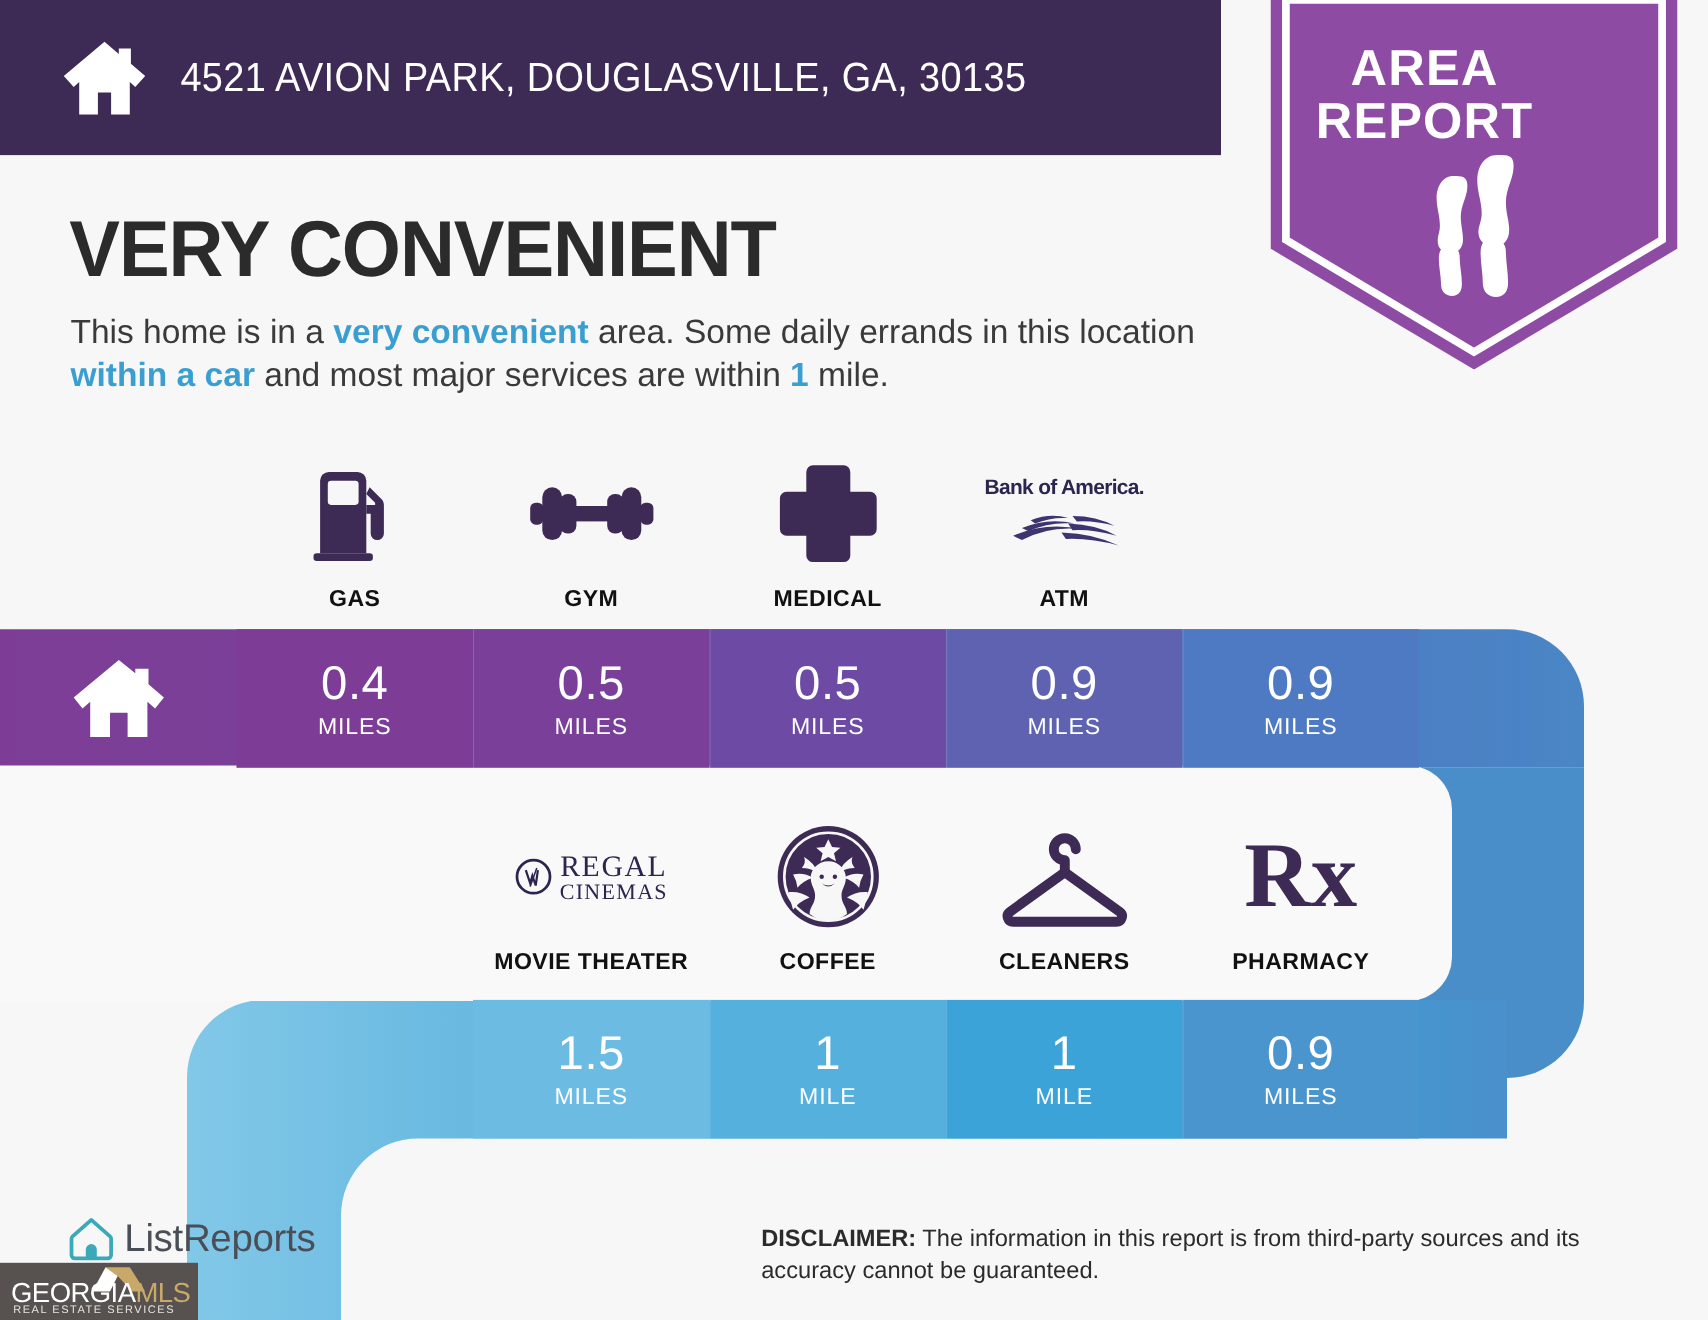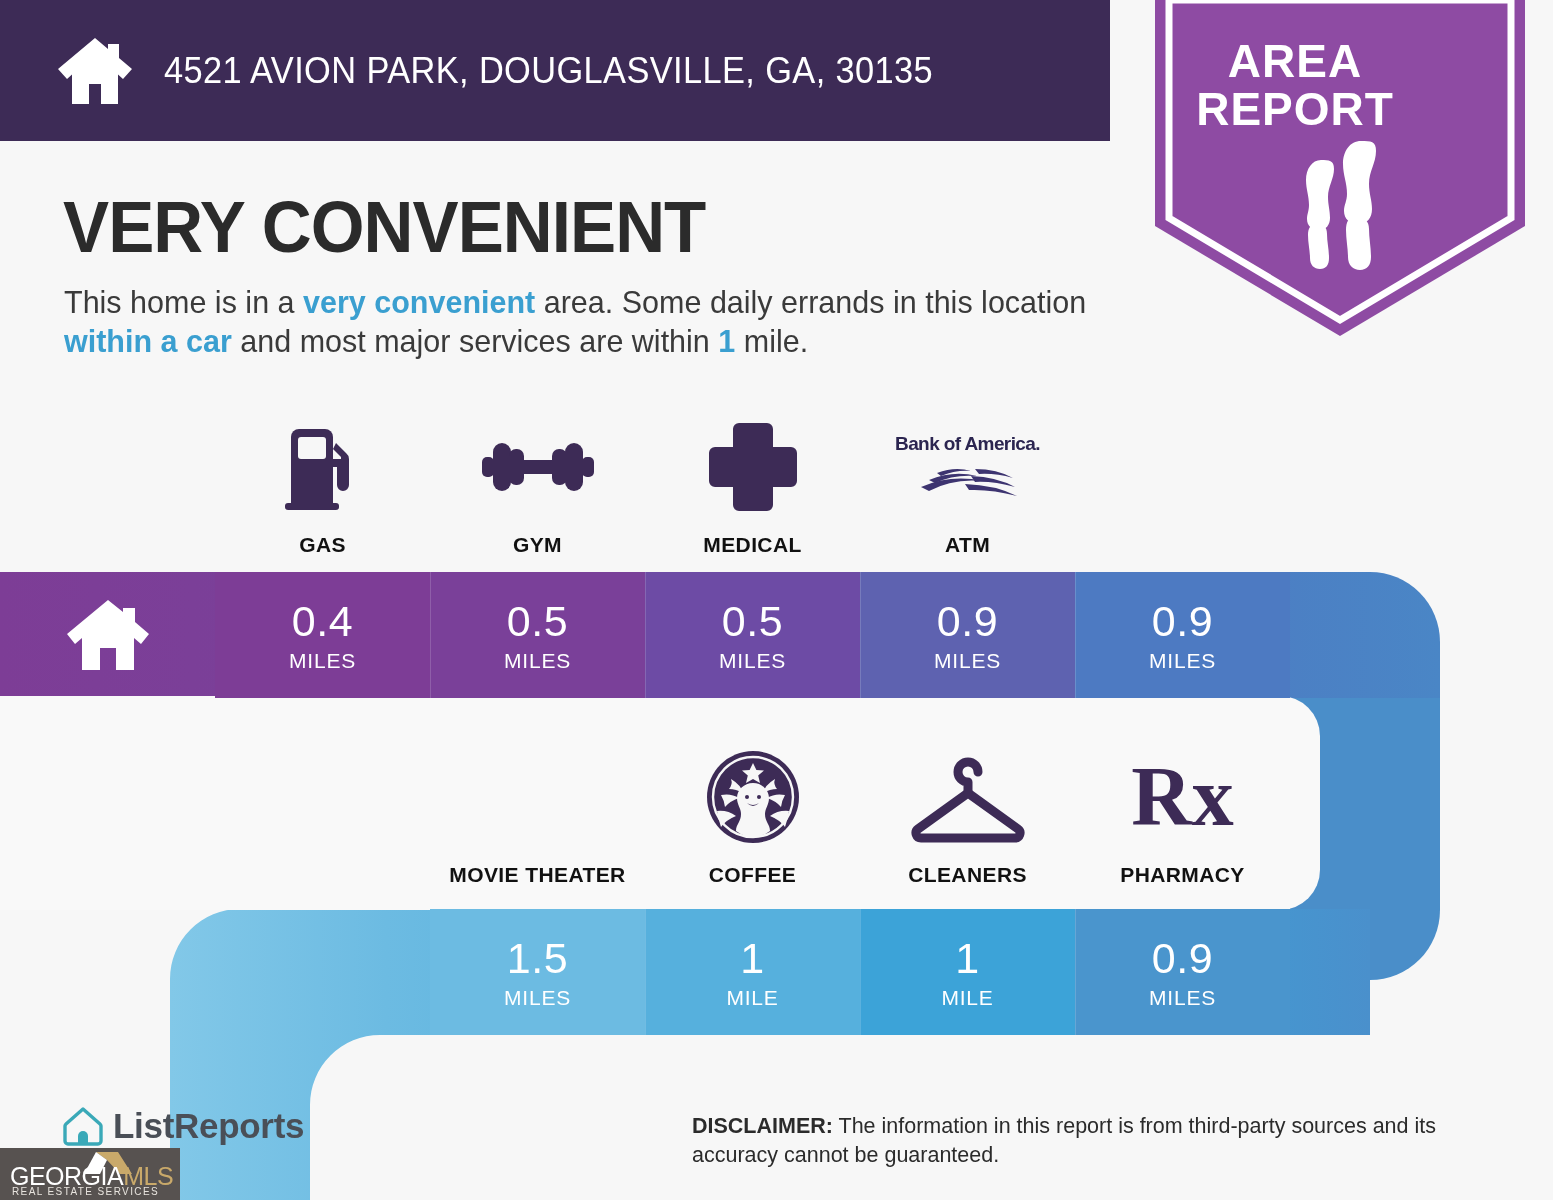--- a/index.html
+++ b/index.html
@@ -113,21 +113,21 @@
   .row-icons-top .icon-cell { width:215px; }
   .row-icons-mid { left:430px; top:745px; width:860px; }
   .row-icons-mid .icon-cell { width:215px; }
 
   
   .lr-logo {
     position:absolute; left:62px; top:1105px;
     display:flex; align-items:center;
   }
   .lr-name {
-    margin-left:9px; font-size:35px; color:#4a4f57; font-weight:700;
+    margin-left:9px; font-size:35px; color:#4a4f57; font-weight:400;
     letter-spacing:-0.3px;
   }
   .gamls {
     position:absolute; left:0; top:1148px; width:180px; height:52px;
     background:#575250; overflow:hidden;
   }
   .disclaimer {
     position:absolute; left:692px; top:1112px; width:800px;
     font-size:21.5px; line-height:1.33; color:#2b2b2b;
     font-family:"Liberation Sans Narrow","Liberation Sans",sans-serif;
@@ -291,20 +291,33 @@
   </div>
   <div class="seg" style="background:#4d7ac2;">
     <div class="seg-val">0.9</div>
     <div class="seg-unit">MILES</div>
   </div>
 </div>
 
 <div class="icon-row row-icons-mid">
 
   <div class="icon-cell">
+    <div class="icon-art">
+      <div style="display:flex; align-items:center;">
+        <svg width="34" height="34" viewBox="0 0 34 34">
+          <circle cx="17" cy="17" r="15" fill="none" stroke="#2d2450" stroke-width="2.5"></circle>
+          <path d="M10 11 l4 12 l2 -7 l3 9 l2 -14" fill="none" stroke="#2d2450" stroke-width="2"></path>
+          <path d="M20 9 l-6 17" stroke="#2d2450" stroke-width="1.4"></path>
+        </svg>
+        <div class="regal-word" style="margin-left:7px;">
+          <div style="font-size:27px; letter-spacing:1.5px;">REGAL</div>
+          <div style="font-size:20px; letter-spacing:1.2px;">CINEMAS</div>
+        </div>
+      </div>
+    </div>
     <div class="icon-label">MOVIE THEATER</div>
   </div>
 
   <div class="icon-cell">
     <div class="icon-art">
       <svg width="100" height="100" viewBox="0 0 100 100">
         <circle cx="50" cy="50" r="46" fill="#3d2b56"></circle>
         <circle cx="50" cy="50" r="40" fill="none" stroke="#f7f7f7" stroke-width="2.4"></circle>
         <g fill="#f7f7f7">
           <path d="M50 16 l3.4 7 l7.6 .6 l-5.8 5 l1.8 7.4 l-7 -4 l-7 4 l1.8 -7.4 l-5.8 -5 l7.6 -.6 z"></path>

